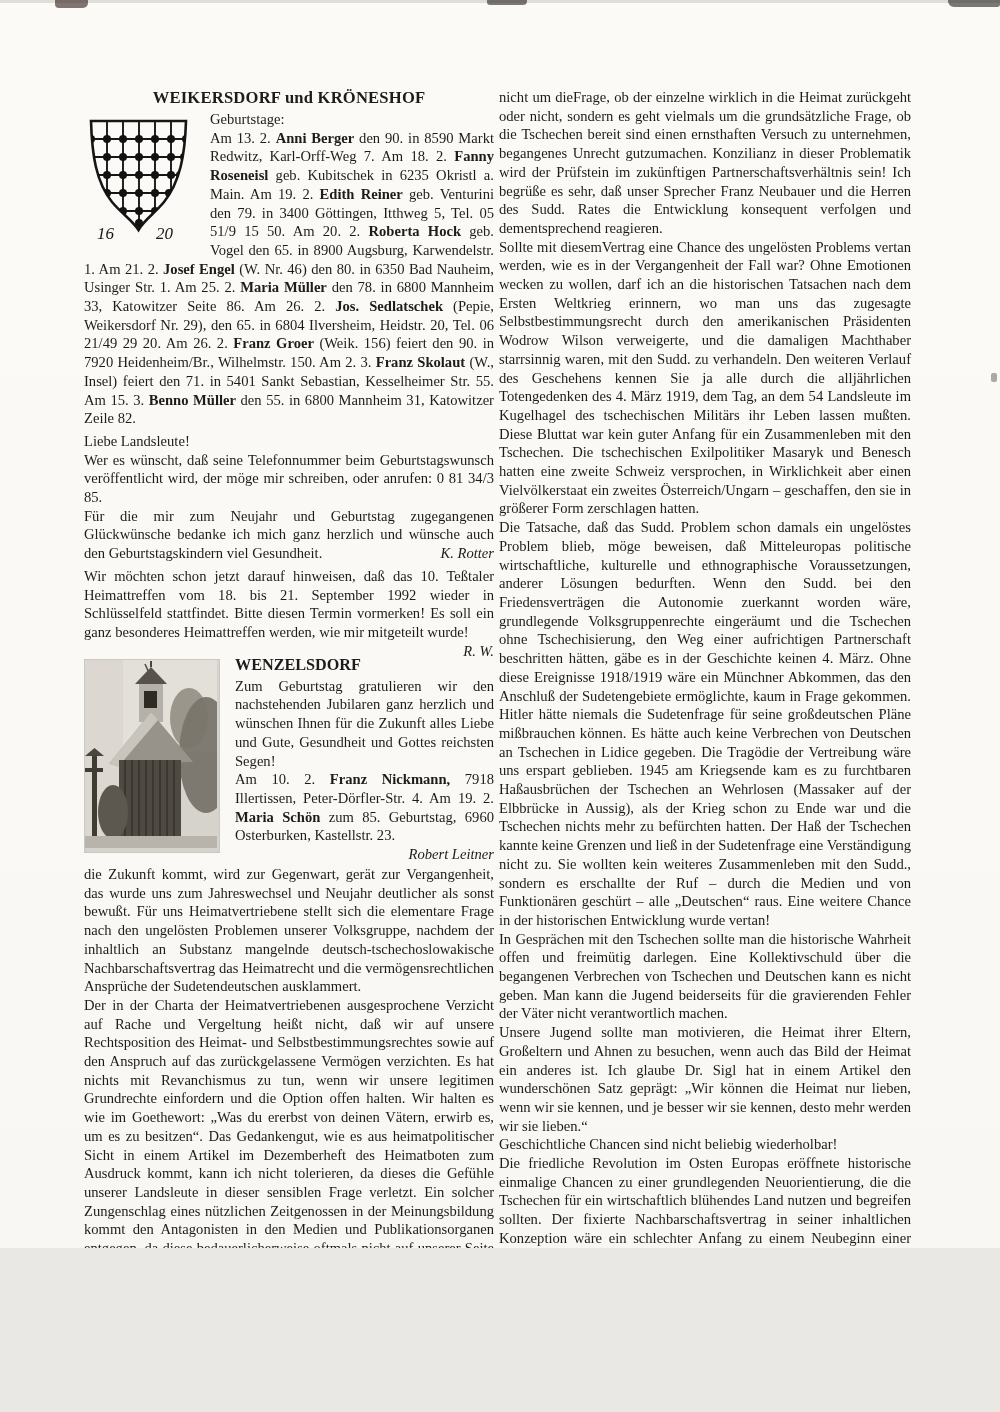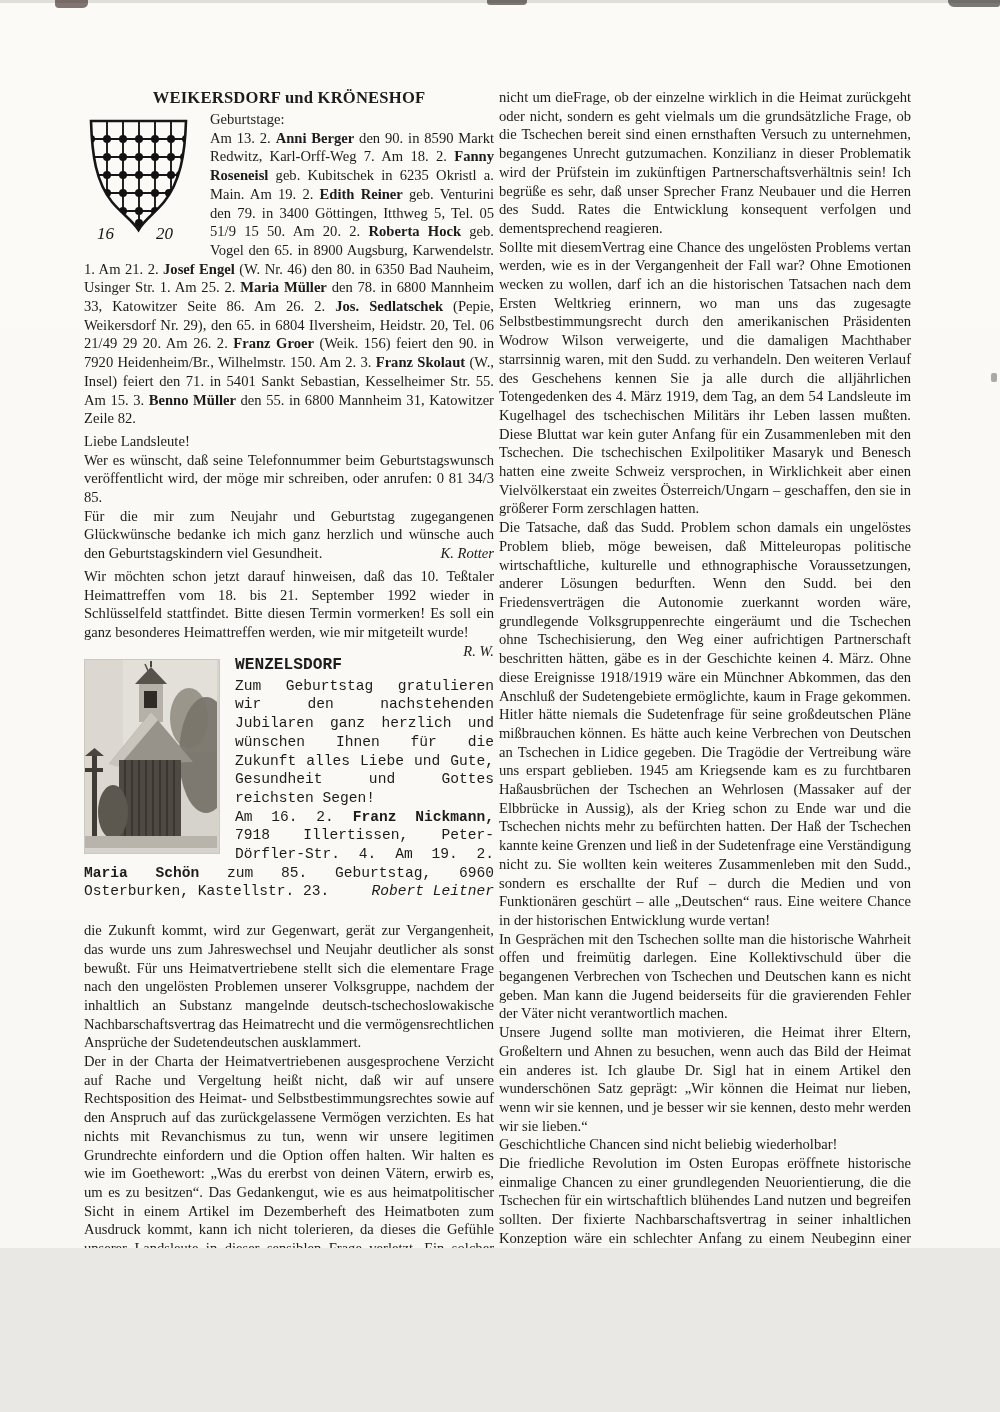--- a/index.html
+++ b/index.html
@@ -8,21 +8,21 @@
     background:linear-gradient(180deg,#fbfaf7 0%,#faf9f5 60%,#f8f7f3 100%);
     font-family:"Liberation Serif","DejaVu Serif",serif;
     color:#1c1c1c;overflow:hidden;
   }
   .col{position:absolute;top:88px;font-size:14.6px;line-height:18.7px;}
   .col-left{left:84px;width:410px;}
   .col-right{left:499px;width:412px;}
   p{margin:0;}
   .just{text-align:justify;hyphens:auto;}
   .gap{margin-top:4px;}
-  .gap-sm{margin-top:13px;font-family:Liberation Mono, monospace;}
+  .gap-sm{margin-top:13px;}
   h1{font-size:16.6px;line-height:20px;font-weight:bold;text-align:center;margin:0 0 2px 0;letter-spacing:.2px;}
   h2{font-size:16.2px;line-height:20px;font-weight:bold;margin:0 0 2px 0;}
   .b{font-weight:bold;}
   .i{font-style:italic;}
   .sig{float:right;font-style:italic;margin-left:14px;}
   .crest{float:left;width:110px;margin:3px 16px 2px 0;font-style:italic;}
   .photo{float:left;width:134px;margin:4px 15px 3px 0;border:1px solid #cbc8c1;background:#d6d3cc;}
   .clear{clear:both;}
   .letter{margin-top:20px;}
   .page-number{position:absolute;left:85px;top:1336px;font-size:16px;}
@@ -145,21 +145,21 @@
             </g>
             <ellipse cx="28" cy="152" rx="15" ry="27" fill="#5d584f"></ellipse>
             <rect x="7" y="96" width="5" height="84" fill="#3f3c36"></rect>
             <rect x="0" y="108" width="18" height="4" fill="#3f3c36"></rect>
             <polygon points="0,96 9.5,88 19,96" fill="#4a463f"></polygon>
             <rect x="0" y="176" width="132" height="12" fill="#b8b4ab"></rect>
           </svg>
         </div>
         <h2>WENZELSDORF</h2>
         <p class="just">Zum Geburtstag gratulieren wir den nachstehenden Jubilaren ganz herzlich und wünschen Ihnen für die Zukunft alles Liebe und Gute, Gesundheit und Gottes reichsten Segen!</p>
-        <p class="just"><span>Am 16. 2. </span><span class="b">Franz Nickmann,</span><span> 7918 Illertissen, Peter-Dörfler-Str. 4. Am 19. 2. </span><span class="b">Maria Schön</span><span> zum 85. Geburtstag, 6960 Osterburken, Kastellstr. 23.</span><span class="i sig">Robert Leitner</span></p>
+        <p class="just"><span>Am 10. 2. </span><span class="b">Franz Nickmann,</span><span> 7918 Illertissen, Peter-Dörfler-Str. 4. Am 19. 2. </span><span class="b">Maria Schön</span><span> zum 85. Geburtstag, 6960 Osterburken, Kastellstr. 23.</span><span class="i sig">Robert Leitner</span></p>
       </div>
     </section>
 
     <section class="clear letter">
       <p class="just">die Zukunft kommt, wird zur Gegenwart, gerät zur Vergangenheit, das wurde uns zum Jahreswechsel und Neujahr deutlicher als sonst bewußt. Für uns Heimatvertriebene stellt sich die elementare Frage nach den ungelösten Problemen unserer Volksgruppe, nachdem der inhaltlich an Substanz mangelnde deutsch-tschechoslowakische Nachbarschaftsvertrag das Heimatrecht und die vermögensrechtlichen Ansprüche der Sudetendeutschen ausklammert.</p>
       <p class="just">Der in der Charta der Heimatvertriebenen ausgesprochene Verzicht auf Rache und Vergeltung heißt nicht, daß wir auf unsere Rechtsposition des Heimat- und Selbstbestimmungsrechtes sowie auf den Anspruch auf das zurückgelassene Vermögen verzichten. Es hat nichts mit Revanchismus zu tun, wenn wir unsere legitimen Grundrechte einfordern und die Option offen halten. Wir halten es wie im Goethewort: „Was du ererbst von deinen Vätern, erwirb es, um es zu besitzen“. Das Gedankengut, wie es aus heimatpolitischer Sicht in einem Artikel im Dezemberheft des Heimatboten zum Ausdruck kommt, kann ich nicht tolerieren, da dieses die Gefühle unserer Landsleute in dieser sensiblen Frage verletzt. Ein solcher Zungenschlag eines nützlichen Zeitgenossen in der Meinungsbildung kommt den Antagonisten in den Medien und Publikationsorganen entgegen, da diese bedauerlicherweise oftmals nicht auf unserer Seite stehen. Es geht</p>
     </section>
   </div>
 
   <div class="col col-right">

